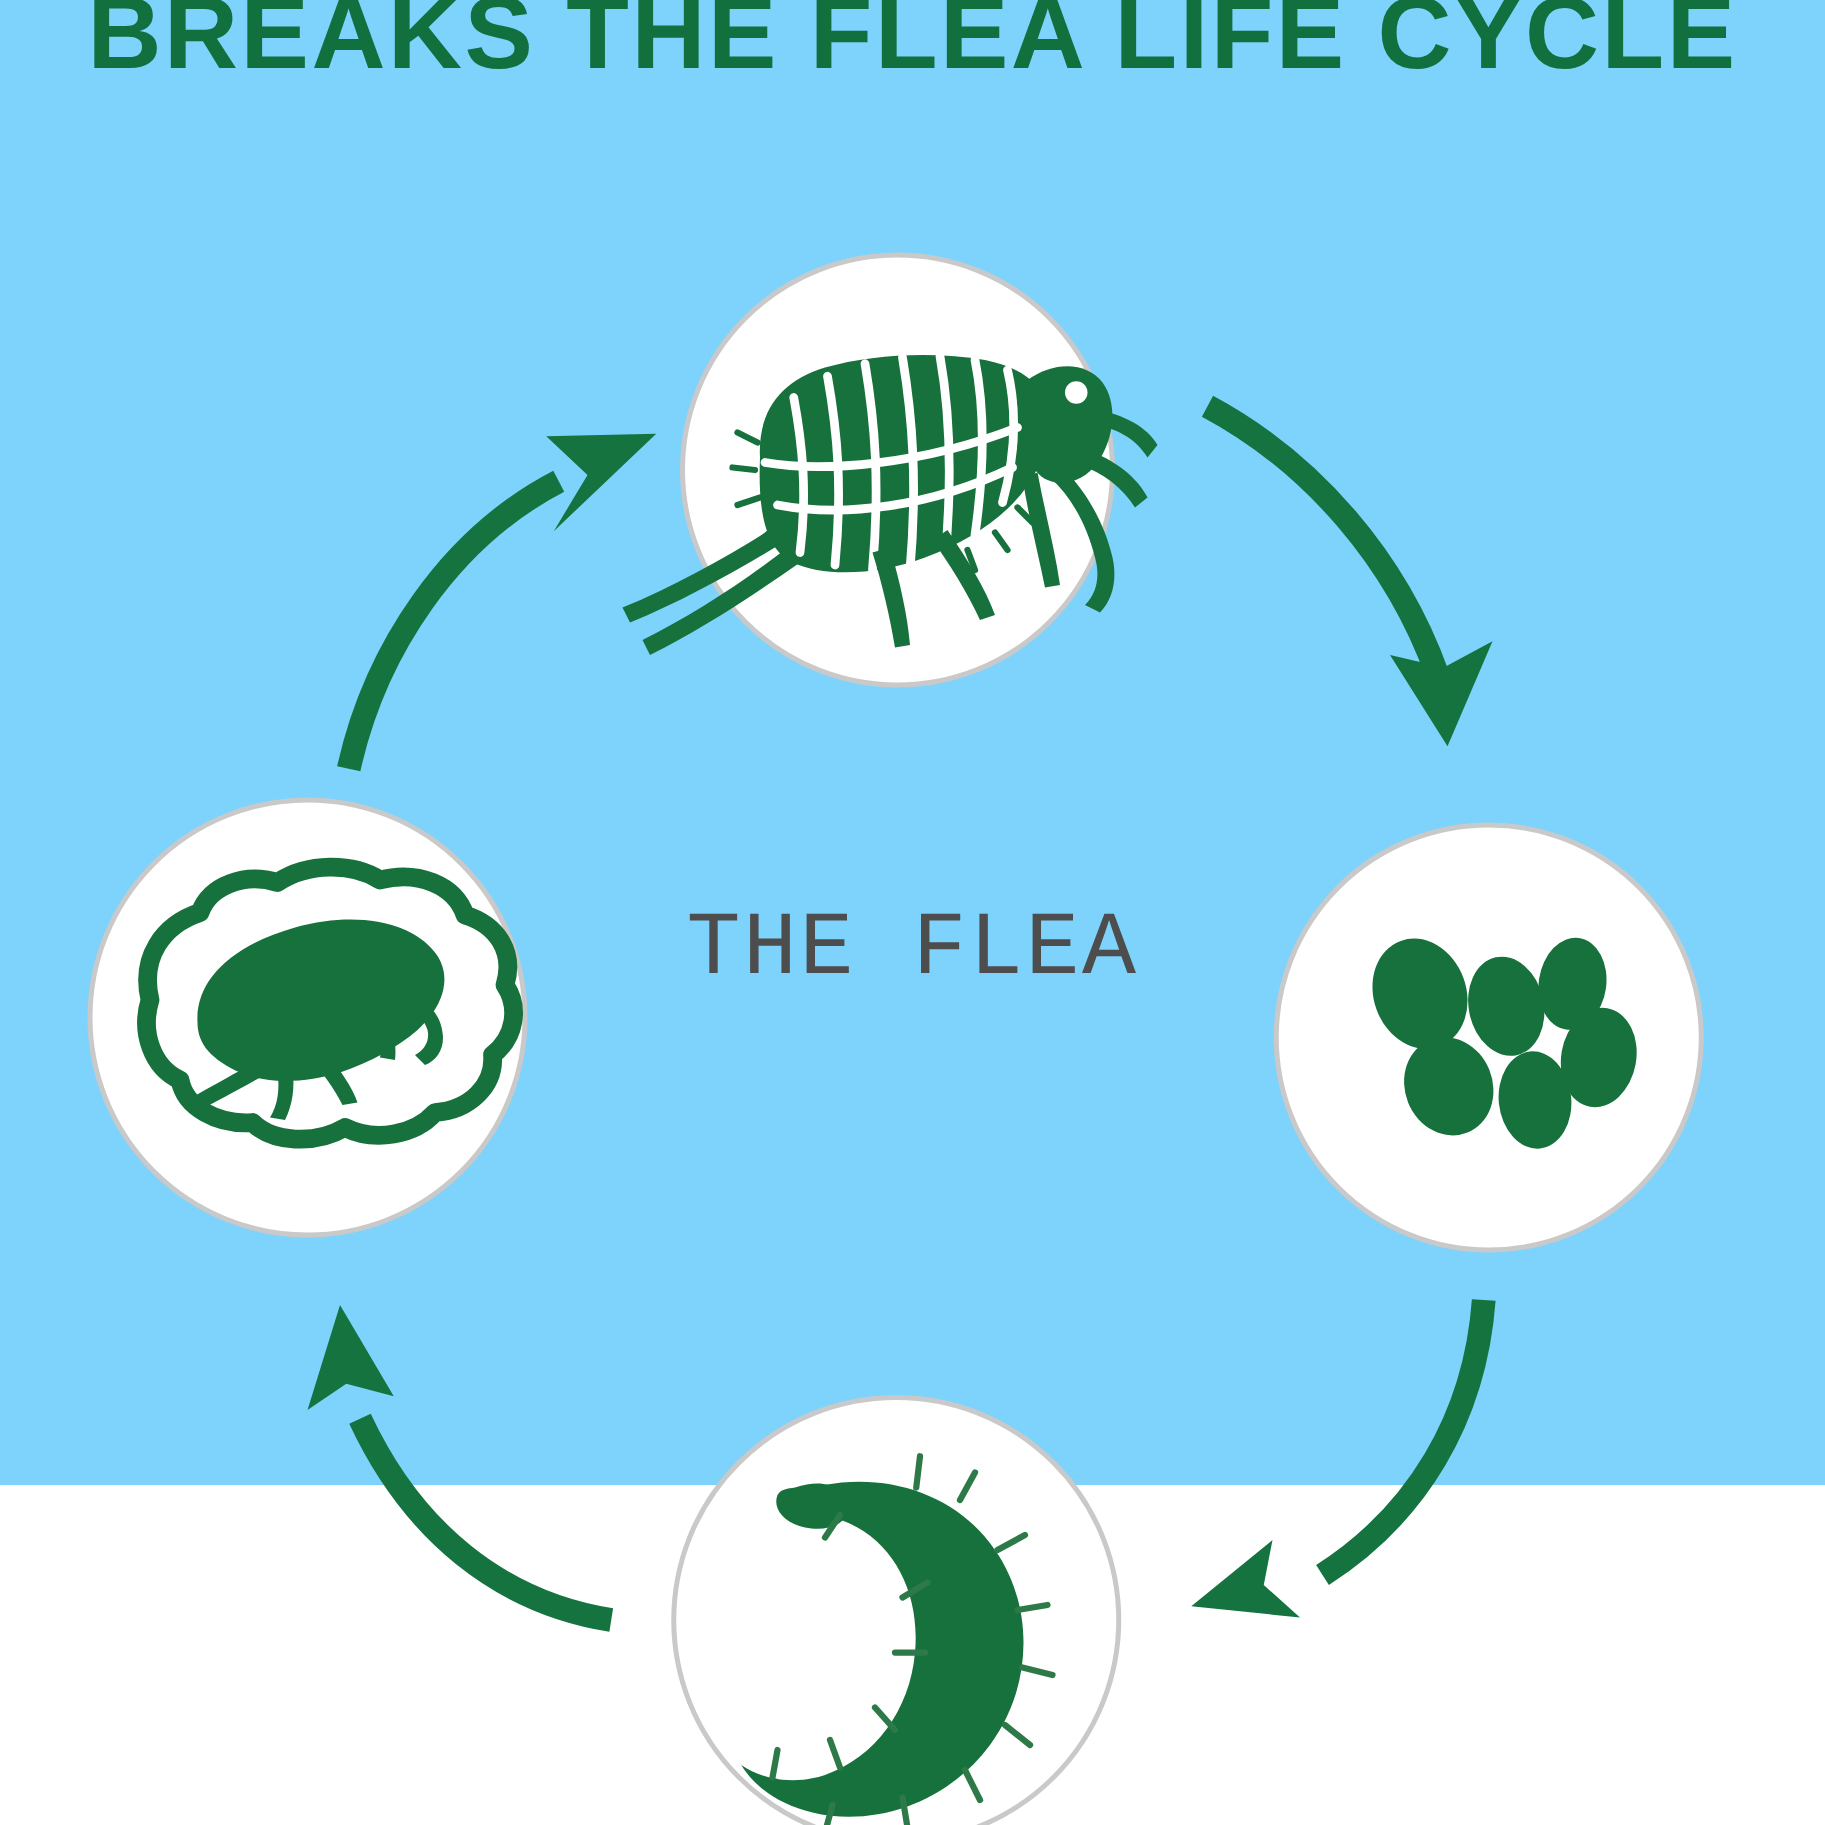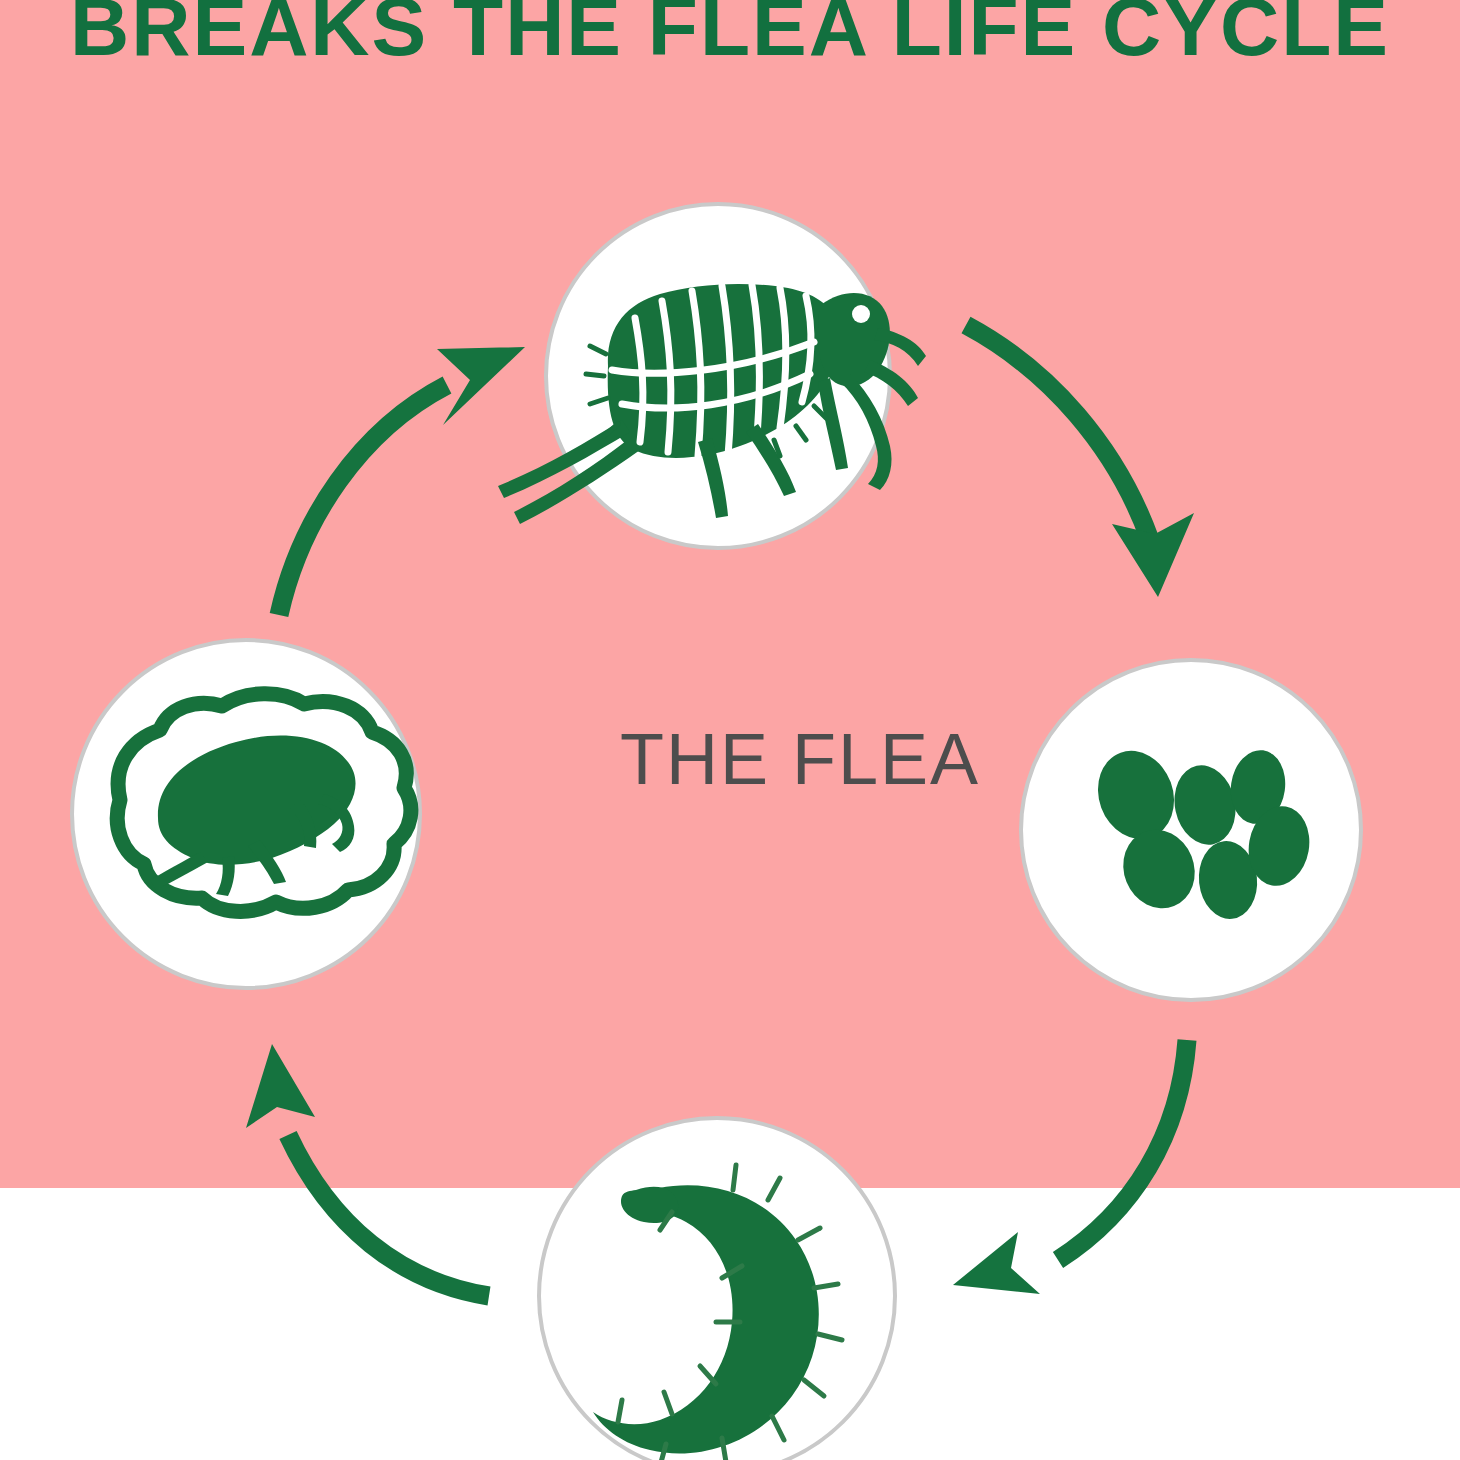--- a/index.html
+++ b/index.html
@@ -13,44 +13,44 @@
     height: 1460px;
     overflow: hidden;
     font-family: "Liberation Sans", sans-serif;
     position: relative;
   }
   #infographic {
     position: absolute;
     left: 0; top: 0;
     width: 1460px;
     height: 1188px;
-    background: #fca5a5;
+    background: #7dd3fc;
   }
   #headline {
     position: absolute;
     left: 0;
     top: -14px;
     width: 1460px;
     text-align: center;
     font-family: "Liberation Sans", sans-serif;
     font-weight: bold;
     font-size: 82px;
     letter-spacing: 2px;
     color: #12703f;
     white-space: nowrap;
     line-height: 1;
   }
   #center-label {
     position: absolute;
     left: 480px;
     top: 716px;
     width: 500px;
-    text-align: right;
+    text-align: center;
     color: #4d4d4d;
-    font-family: Liberation Sans, sans-serif;
+    font-family: Liberation Mono, monospace;
     font-weight: normal;
     font-size: 72px;
     letter-spacing: 2px;
     line-height: 1.22;
   }
   #center-label .line { display: block; }
 </style>
 </head>
 <body>
 

